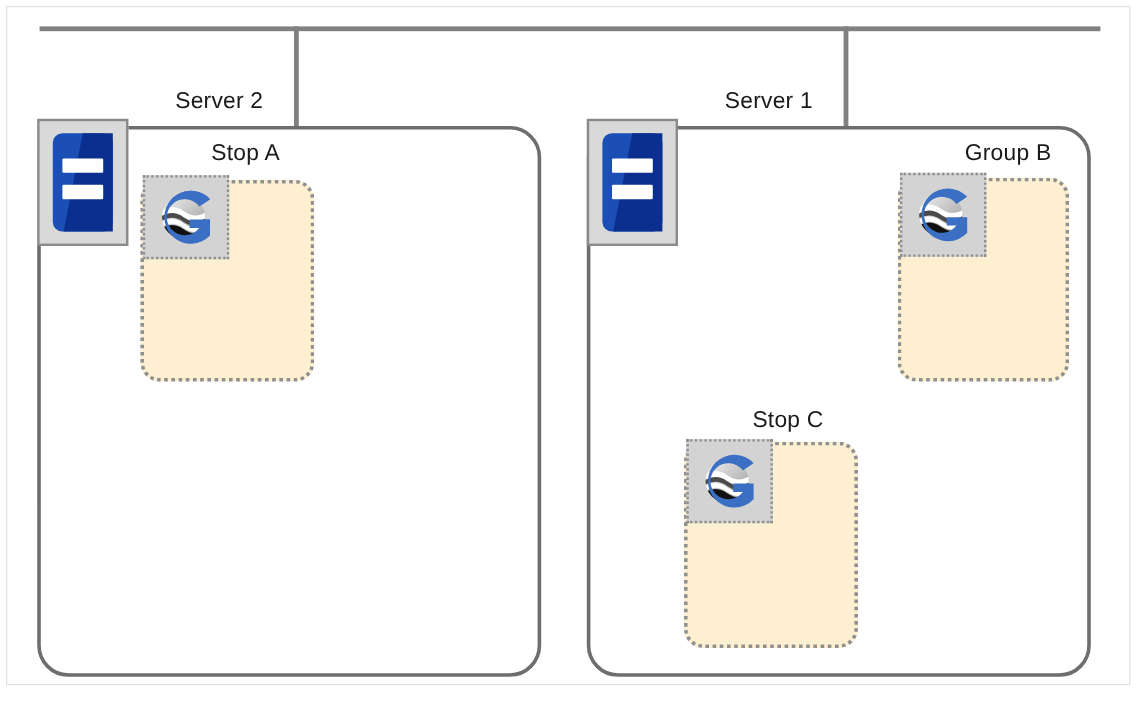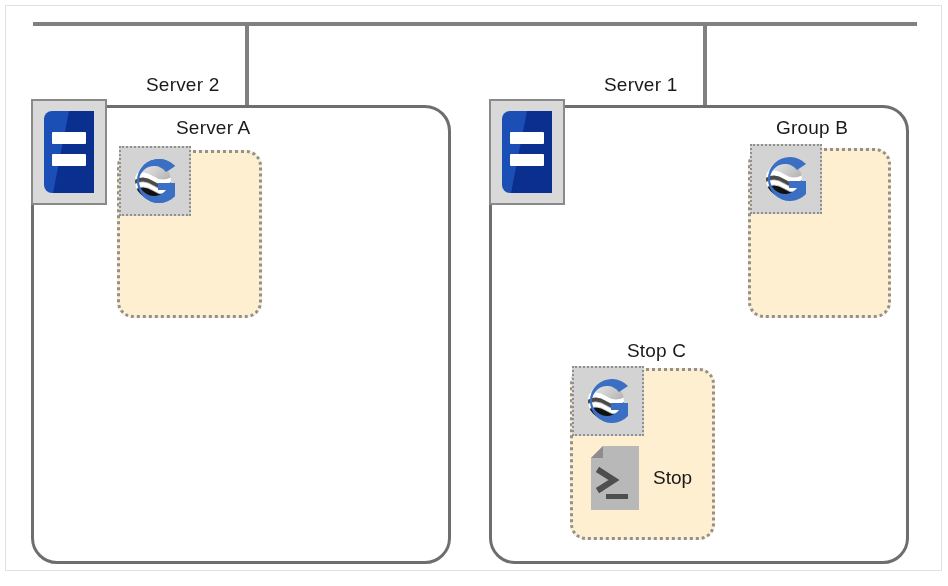--- a/index.html
+++ b/index.html
@@ -125,21 +125,21 @@
 
   <div class="server-icon" style="left:31px; top:99px;">
     <svg width="52" height="84" viewBox="0 0 52 84">
       <rect x="1" y="1" width="50" height="82" rx="8" ry="8" fill="#1b4fb5"></rect>
       <path d="M 26 1 L 51 1 L 51 83 L 10 83 Z" fill="#0b2f8f"></path>
       <rect x="9" y="22" width="34" height="12" rx="1" fill="#ffffff"></rect>
       <rect x="9" y="44" width="34" height="12" rx="1" fill="#ffffff"></rect>
     </svg>
   </div>
 
-  <div class="group-label" style="left:176px; top:117px;">Server A</div>
+  <div class="group-label" style="left:176px; top:117px;">Stop A</div>
   <div class="group-box" style="left:117px; top:150px; width:145px; height:168px;"></div>
 
   <div class="gf-icon" style="left:119px; top:146px;">
     <svg width="60" height="58" viewBox="0 0 60 58">
       <defs>
         <clipPath id="gfballA">
             <circle cx="28" cy="29" r="18"></circle>
           </clipPath>
         <linearGradient id="gfgradA" x1="0" y1="0" x2="1" y2="1">
           <stop offset="0%" stop-color="#f2f2f2"></stop>
@@ -162,21 +162,21 @@
 
   <div class="server-icon" style="left:489px; top:99px;">
     <svg width="52" height="84" viewBox="0 0 52 84">
       <rect x="1" y="1" width="50" height="82" rx="8" ry="8" fill="#1b4fb5"></rect>
       <path d="M 26 1 L 51 1 L 51 83 L 10 83 Z" fill="#0b2f8f"></path>
       <rect x="9" y="22" width="34" height="12" rx="1" fill="#ffffff"></rect>
       <rect x="9" y="44" width="34" height="12" rx="1" fill="#ffffff"></rect>
     </svg>
   </div>
 
-  <div class="group-label" style="left:776px; top:117px;">Group B</div>
+  <div class="group-label" style="left:804px; top:117px;">Group B</div>
   <div class="group-box" style="left:748px; top:148px; width:143px; height:170px;"></div>
 
   <div class="gf-icon" style="left:750px; top:144px;">
     <svg width="60" height="58" viewBox="0 0 60 58">
       <defs>
         <clipPath id="gfballB">
             <circle cx="28" cy="29" r="18"></circle>
           </clipPath>
         <linearGradient id="gfgradB" x1="0" y1="0" x2="1" y2="1">
           <stop offset="0%" stop-color="#f2f2f2"></stop>
@@ -212,23 +212,14 @@
       <g clip-path="url(#gfballC)">
         <path d="M 8 24 q 10 -7 20 0 q 10 7 20 0 l 0 5 q -10 7 -20 0 q -10 -7 -20 0 Z" fill="#ffffff"></path>
         <path d="M 8 29 q 10 -7 20 0 q 10 7 20 0 l 0 4 q -10 7 -20 0 q -10 -7 -20 0 Z" fill="#4a4a4a"></path>
         <path d="M 8 34 q 10 -7 20 0 q 10 7 20 0 l 0 4 q -10 7 -20 0 q -10 -7 -20 0 Z" fill="#ffffff"></path>
         <path d="M 8 39 q 10 -7 20 0 q 10 7 20 0 l 0 12 l -40 0 Z" fill="#111111"></path>
       </g>
       <path d="M 50 14 A 22 22 0 1 0 50 44 L 50 31 L 33 31 L 33 38 L 41 38 A 15 15 0 1 1 41 20 Z" fill="#3a6fc4"></path>
     </svg>
   </div>
 
-  <div class="script-item" style="left:589px; top:444px;">
-    <svg class="script-icon" viewBox="0 0 52 68">
-      <path d="M 14 2 L 38 2 L 50 2 L 50 66 L 2 66 L 2 14 Z" fill="#b8b8b8"></path>
-      <path d="M 14 2 L 2 14 L 14 14 Z" fill="#8d8d8d"></path>
-      <path d="M 11 27 L 25 36 L 11 45" fill="none" stroke="#4e4e4e" stroke-width="6" stroke-linecap="square" stroke-linejoin="miter"></path>
-      <rect x="17" y="50" width="22" height="5" fill="#4e4e4e"></rect>
-    </svg>
-    <span class="script-label">Stop</span>
-  </div>
 
 </div>
 
 </body></html>

